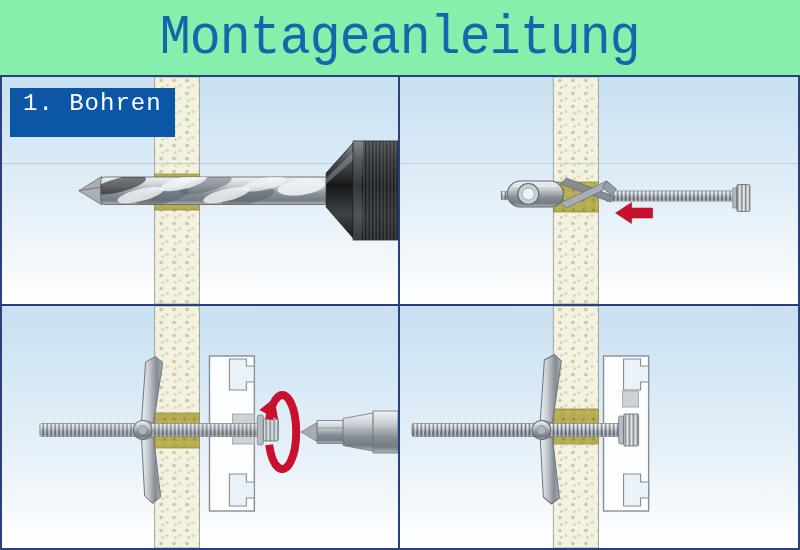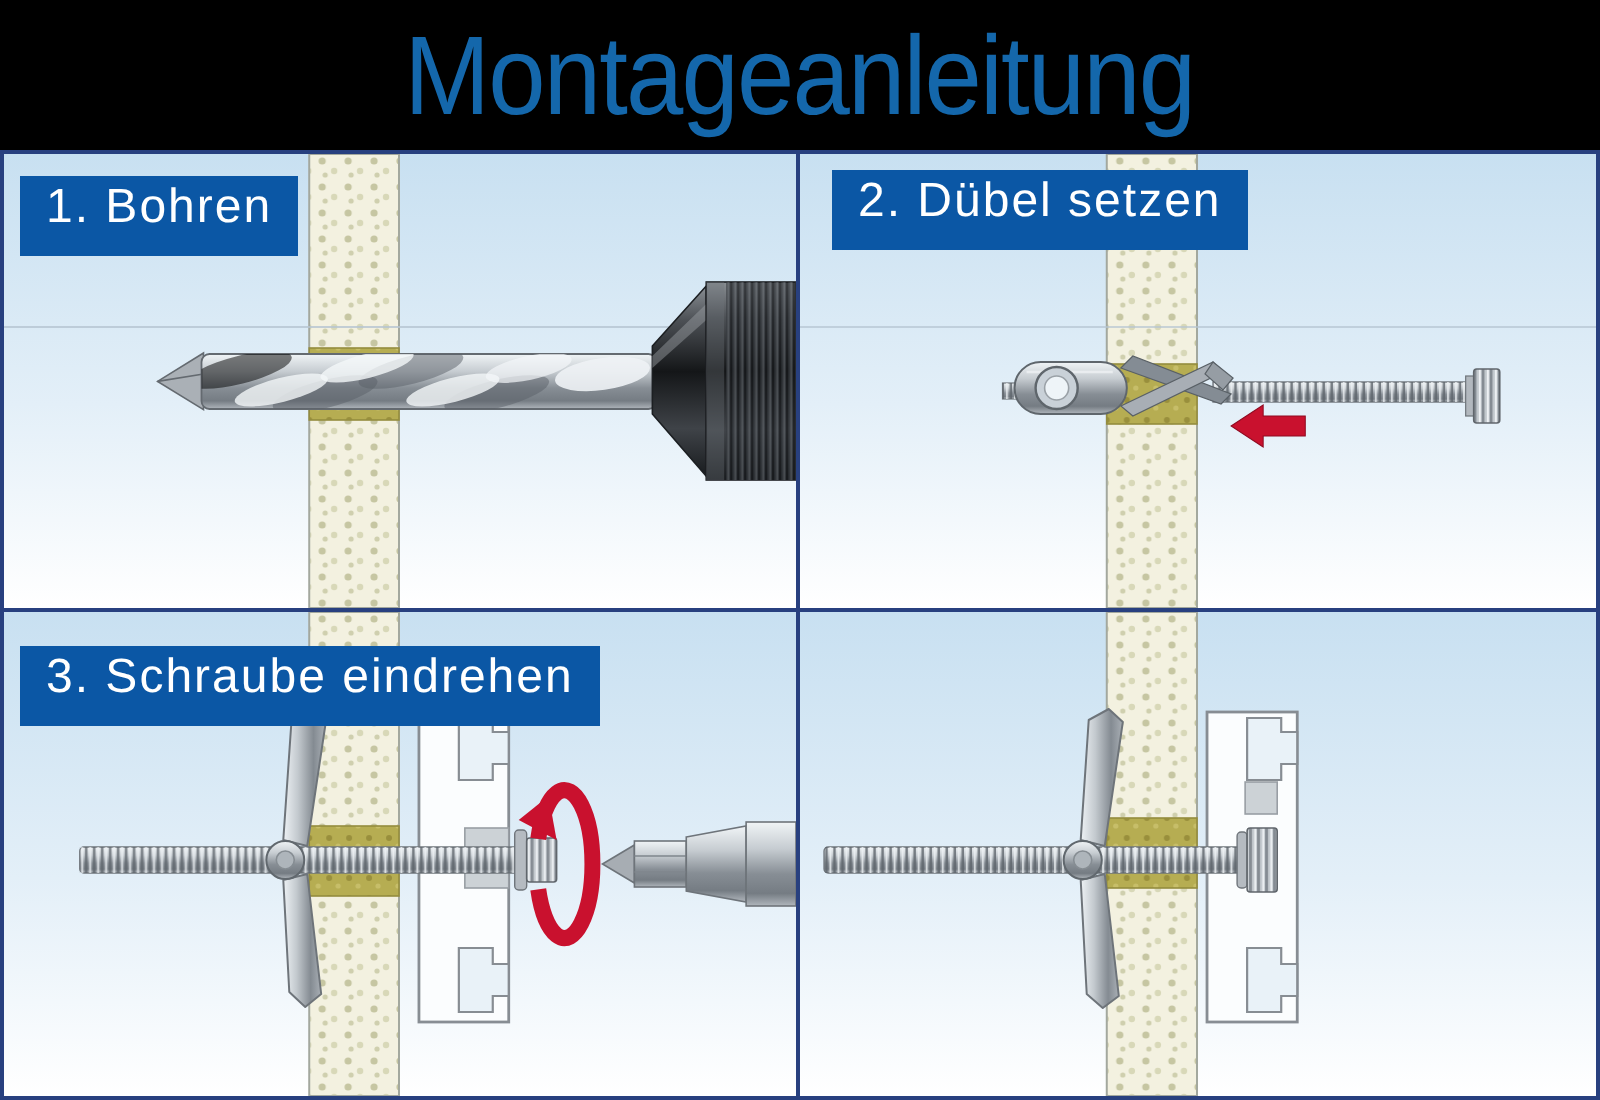--- a/index.html
+++ b/index.html
@@ -1,18 +1,18 @@
 <!DOCTYPE html>
 <html><head>
 <meta charset="utf-8">
 <style>
   html,body { margin:0; padding:0; background:#ffffff; }
   .sheet {
-    position:relative; width:800px; height:550px; background:#000000;
-    font-family:Liberation Sans, sans-serif; overflow:hidden;
+    position:relative; width:800px; height:550px; background:#86efac;
+    font-family:Liberation Mono, monospace; overflow:hidden;
   }
   .title-bar {
     position:absolute; top:0; left:0; width:800px; height:75px;
     display:flex; align-items:center; justify-content:center;
   }
   .title-text {
     color:#1467ab; font-size:56px; font-weight:normal; letter-spacing:-1px;
     transform:scaleX(0.92); white-space:nowrap;
   }
   .grid {
@@ -23,21 +23,21 @@
   .panel {
     position:relative; overflow:hidden;
     background:linear-gradient(180deg,#c8e0f1 0%, #e3eff8 55%, #ffffff 100%);
   }
   .panel.p1 { border-right:2px solid #28407f; border-bottom:2px solid #28407f; }
   .panel.p2 { border-bottom:2px solid #28407f; }
   .panel.p3 { border-right:2px solid #28407f; }
   .panel svg.illus { position:absolute; left:0; top:0; width:100%; height:100%; display:block; }
   .steplabel {
     position:absolute; z-index:2; background:#0b57a5; color:#ffffff;
-    font-size:24px; letter-spacing:1px; padding:2px 13px 10px; white-space:nowrap;
+    font-size:24px; letter-spacing:1px; padding:2px 13px 20px; white-space:nowrap;
   }
   .p1 .steplabel { left:8px;  top:11px; }
   .p2 .steplabel { left:16px; top:8px;  }
   .p3 .steplabel { left:8px;  top:17px; }
   .p4 .steplabel { left:15px; top:20px; }
 </style>
 </head>
 <body>
 
 <div class="sheet">
@@ -130,21 +130,20 @@
           <polygon points="325,96 352,66 352,161 325,130" fill="url(#chuckG)" stroke="#1c1f22" stroke-width="0.8"></polygon>
           <polygon points="325,101 352,75 352,83 325,107" fill="#9da2a7" opacity="0.45"></polygon>
           <rect x="352" y="64" width="45" height="99" fill="url(#chuckG)" stroke="#1c1f22" stroke-width="0.8"></rect>
           <rect x="362" y="64" width="35" height="99" fill="url(#knurlD)" opacity="0.7"></rect>
           <rect x="352" y="64" width="9" height="99" fill="#70757a" opacity="0.35"></rect>
         </g>
       </svg>
     </div>
 
     <div class="panel p2">
-      <div class="steplabel">2. Dübel setzen</div>
       <svg class="illus" viewBox="0 0 397 227" preserveAspectRatio="none">
         <g>
           <rect x="153" y="0" width="45" height="227" fill="url(#wallDots)" stroke="#a3a89e" stroke-width="1"></rect>
           <rect x="153" y="105" width="45" height="30" fill="url(#holeDots)" stroke="#948c3e" stroke-width="0.8"></rect>
         </g>
         <line x1="0" y1="86.5" x2="397" y2="86.5" stroke="#b6c5d2" stroke-width="1" opacity="0.7"></line>
         <g>
           <rect x="101" y="114.5" width="9" height="8" fill="url(#metalH)" stroke="#6f757b" stroke-width="0.6"></rect>
           <rect x="101" y="114.5" width="9" height="8" fill="url(#threadHatch)" opacity="0.8"></rect>
           <rect x="206" y="114" width="130" height="10" fill="url(#metalH)" stroke="#6f757b" stroke-width="0.7"></rect>
@@ -161,21 +160,20 @@
           <rect x="107" y="104" width="56" height="26" rx="13" fill="url(#metalH)" stroke="#5f666c" stroke-width="1"></rect>
           <path d="M113,109 H156" stroke="#f2f5f7" stroke-width="1.3" opacity="0.7"></path>
           <circle cx="128" cy="117" r="10.5" fill="#c9d1d8" stroke="#5f666c" stroke-width="1.2"></circle>
           <circle cx="128" cy="117" r="6" fill="#eef4f8" stroke="#9aa1a7" stroke-width="0.8"></circle>
         </g>
         <polygon points="215,136 231,125.5 231,131 252,131 252,141 231,141 231,146.5" fill="#c9112e" stroke="#8f0a20" stroke-width="0.5"></polygon>
       </svg>
     </div>
 
     <div class="panel p3">
-      <div class="steplabel">3. Schraube eindrehen</div>
       <svg class="illus" viewBox="0 0 397 242" preserveAspectRatio="none">
         <g>
           <rect x="153" y="0" width="45" height="242" fill="url(#wallDots)" stroke="#a3a89e" stroke-width="1"></rect>
           <rect x="153" y="107" width="45" height="35" fill="url(#holeDots)" stroke="#948c3e" stroke-width="0.8"></rect>
         </g>
         <g>
           <rect x="208" y="50" width="45" height="155" fill="#fbfdfe" stroke="#878d93" stroke-width="1.4"></rect>
           <path d="M228,53 H245 V60 H253 V76 H245 V84 H228 Z" fill="#e9f2f8" stroke="#878d93" stroke-width="1.1"></path>
           <path d="M228,168 H245 V176 H253 V192 H245 V200 H228 Z" fill="#e9f2f8" stroke="#878d93" stroke-width="1.1"></path>
           <rect x="231" y="108" width="22" height="30" fill="#ccd2d6" stroke="#989ea4" stroke-width="0.8"></rect>

